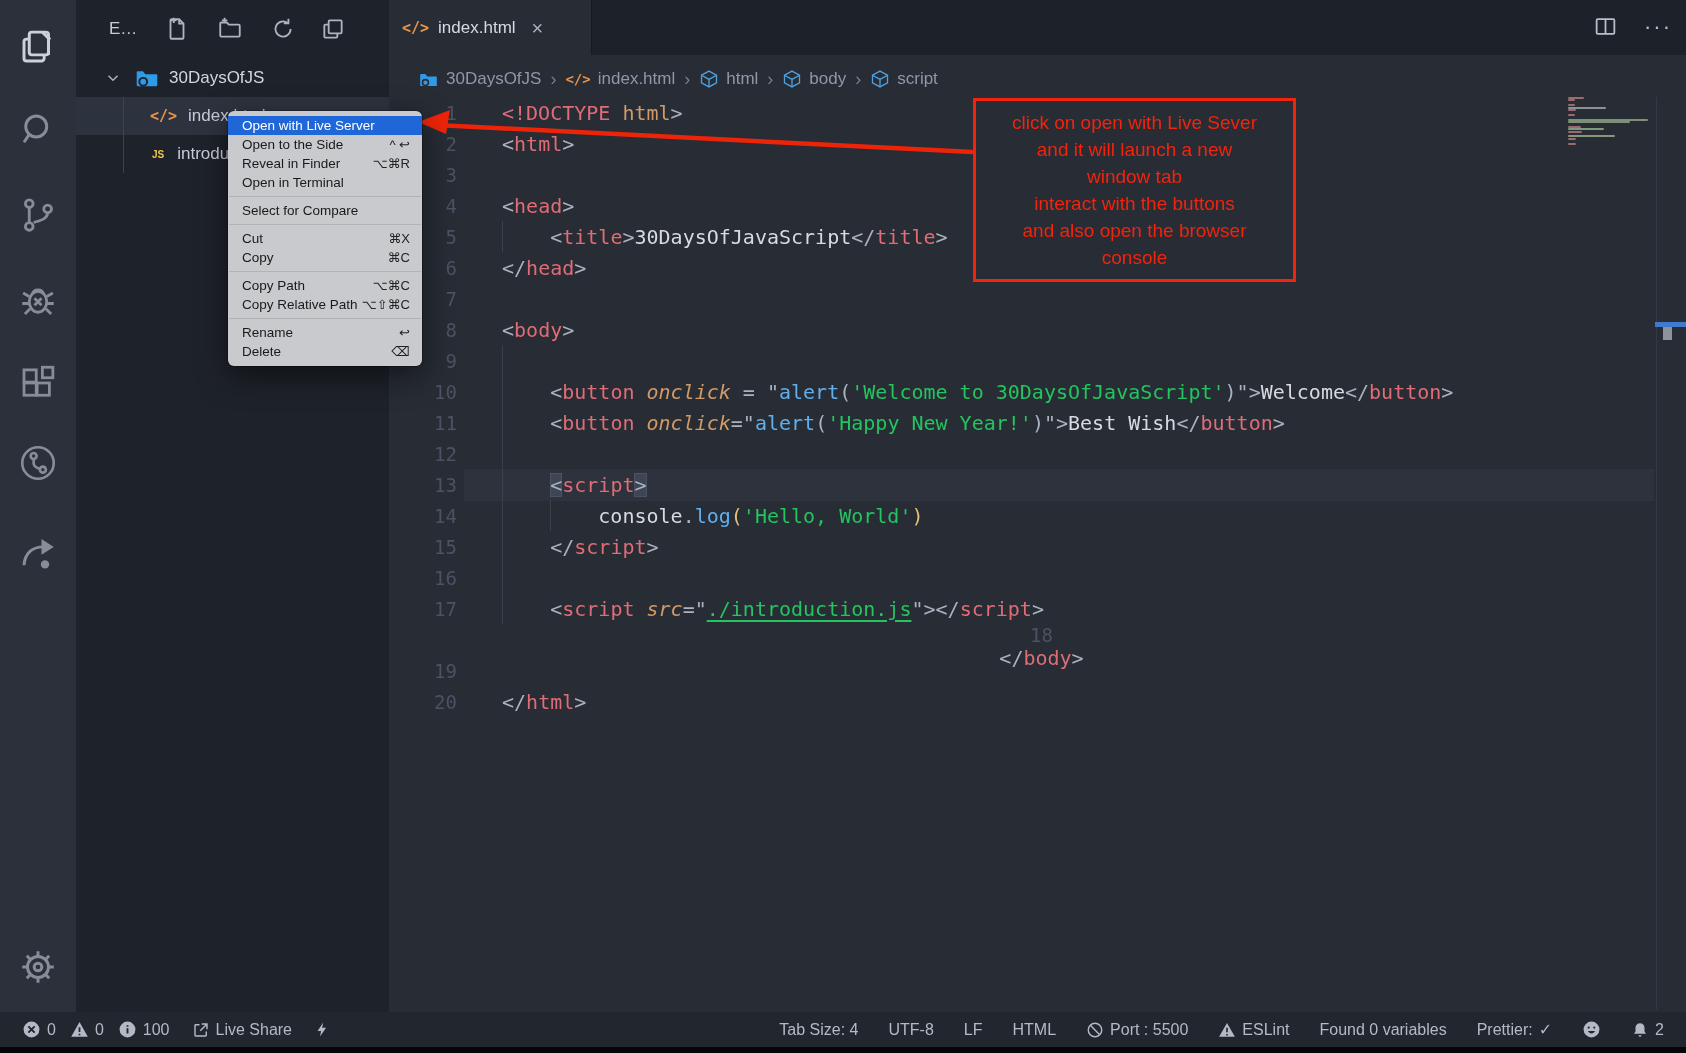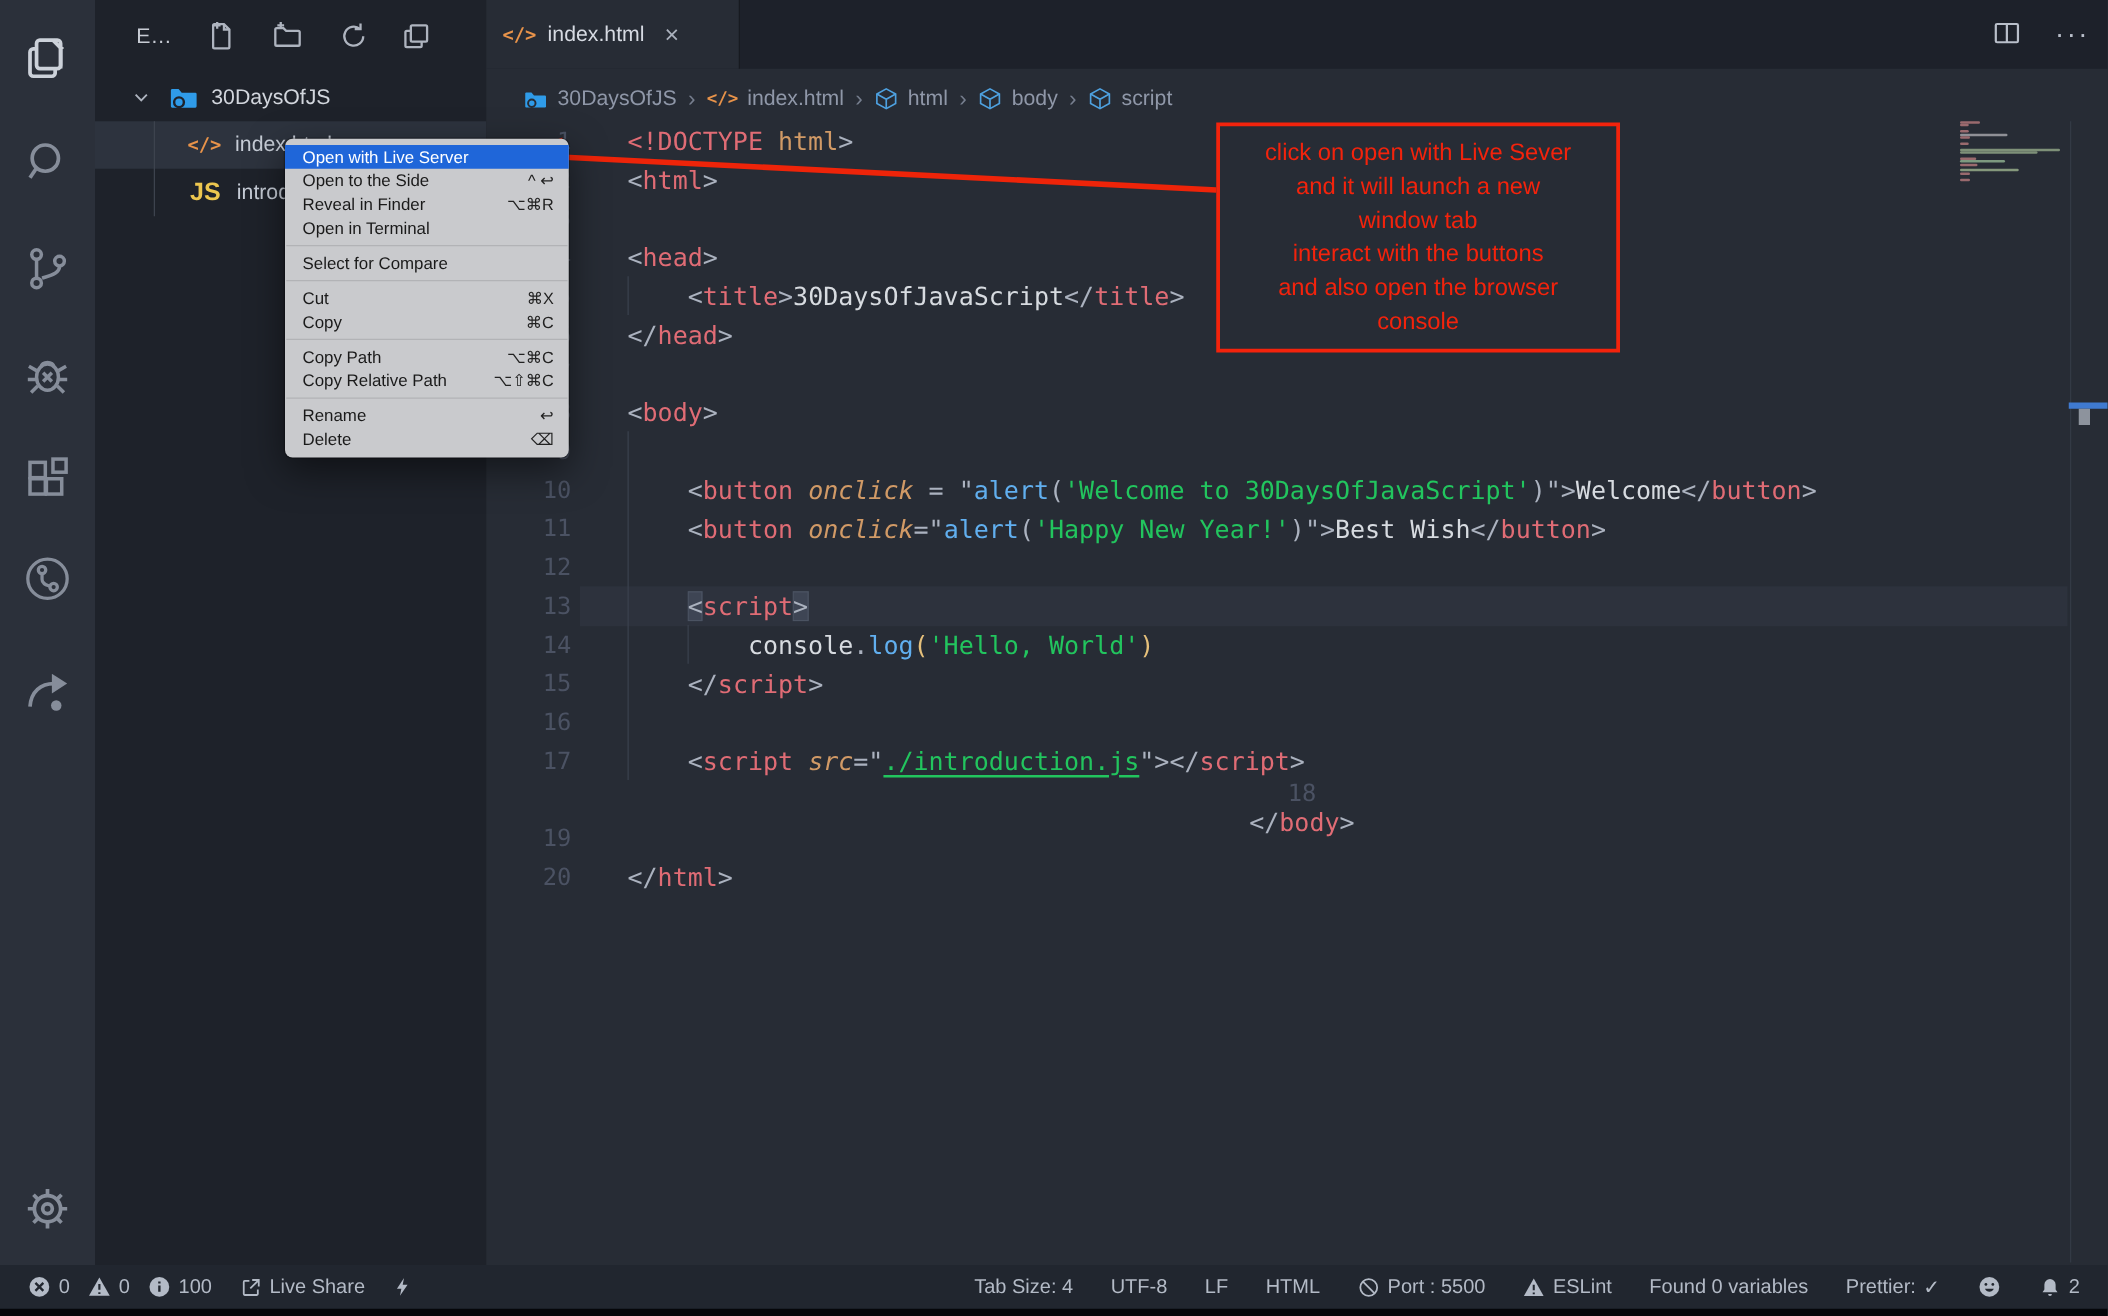--- a/index.html
+++ b/index.html
@@ -16,21 +16,21 @@
   
   #sidebar{left:76px;top:0;width:313px;height:1012px;background:#1e222a;}
   #explorer-header{position:absolute;left:0;top:0;width:100%;height:58px;}
   #explorer-title{position:absolute;left:33px;top:19px;font-size:17px;color:#c8ccd4;}
   .hdr-icon{position:absolute;top:16px;width:26px;height:26px;color:#aeb4bf;}
   .tree-row{position:absolute;left:0;width:100%;height:38px;display:flex;align-items:center;}
   .tree-row.selected{background:#2d333e;}
   .tree-label{font-size:17px;color:#c6ccd6;white-space:nowrap;}
   #tree-guide{left:123px;top:97px;width:1px;height:76px;background:#3d434e;}
   .file-ico-html{font-family:"DejaVu Sans Mono",monospace;font-weight:bold;color:#e8934a;font-size:15px;}
-  .file-ico-js{font-family:"Liberation Sans",sans-serif;font-weight:bold;color:#ecc64f;font-size:20px;}
+  .file-ico-js{font-family:"Liberation Sans",sans-serif;font-weight:bold;color:#ecc64f;font-size:10px;}
 
   
   #tabbar{left:389px;top:0;width:1297px;height:55px;background:#1d212a;}
   #tab-active{position:absolute;left:0;top:0;width:203px;height:55px;background:#272c35;
       border-right:1px solid #171a20;display:flex;align-items:center;padding-left:13px;box-sizing:border-box;}
   #tab-label{font-size:17px;color:#d6dae2;margin-left:9px;}
   #tab-close{margin-left:16px;color:#aab1bd;font-size:20px;line-height:20px;cursor:default;}
   #editor-actions{position:absolute;right:14px;top:14px;display:flex;gap:26px;align-items:center;color:#b9bfca;}
 
   
@@ -52,21 +52,21 @@
   .indent-guide{background:#3a404d;width:1px;}
 
   
   #minimap{left:1568px;top:97px;width:86px;height:60px;}
   .mm-bar{position:absolute;height:2px;border-radius:1px;}
   #minimap-border{left:1656px;top:97px;width:1px;height:913px;background:#333a45;}
   #ruler-line-mark{left:1655px;top:322px;width:31px;height:5px;background:#3f7ad0;}
   #ruler-cursor-mark{left:1663px;top:327px;width:9px;height:13px;background:#8d939d;}
 
   
-  #context-menu{left:228px;top:111px;width:227px;background:#c9cacd;border-radius:6px;
+  #context-menu{left:228px;top:111px;width:194px;background:#c9cacd;border-radius:6px;
       box-shadow:0 10px 30px rgba(0,0,0,.5),0 0 0 1px rgba(0,0,0,.25);padding:5px 0;z-index:40;}
   .menu-item{height:19px;display:flex;align-items:center;justify-content:space-between;
       font-size:13.5px;color:#1a1a1a;padding:0 12px 0 14px;}
   .menu-item.hl{background:#1f66d9;color:#ffffff;}
   .menu-sep{height:1px;background:#b2b3b6;margin:4px 1px;}
   .menu-shortcut{font-size:13px;color:#222;}
   .menu-item.hl .menu-shortcut{color:#fff;}
 
   
   #annotation-box{left:973px;top:98px;width:317px;height:178px;border:3px solid #f3230c;

